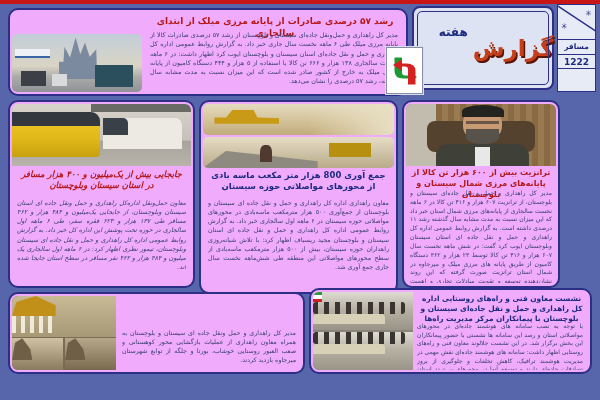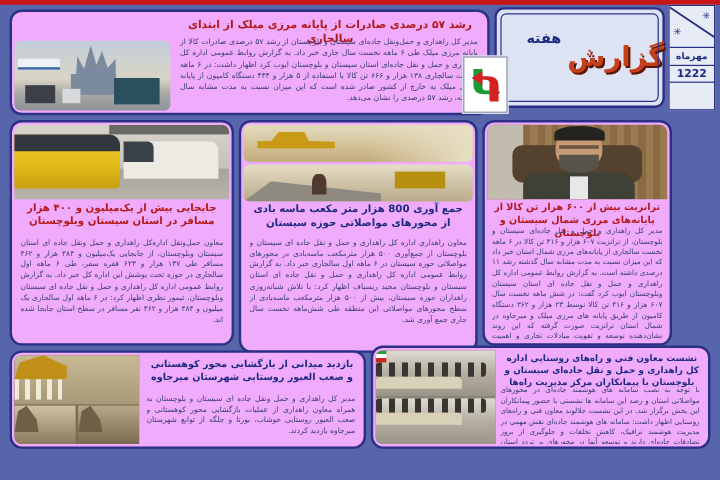--- a/index.html
+++ b/index.html
@@ -4,21 +4,21 @@
 <style>
   html,body{margin:0;padding:0;}
   *{box-sizing:border-box;}
   .page{position:relative;width:600px;height:400px;background:#5766aa;overflow:hidden;
         font-family:"DejaVu Sans",sans-serif;}
   .top-strip{position:absolute;top:0;left:0;right:0;height:4px;background:#c81616;}
 
   
   .card{position:absolute;background:#f0abfc;border:2px solid #2b2f86;border-radius:10px;overflow:hidden;padding-left:48px;}
   #card-top{left:8px;top:8px;width:400px;height:88px;}
-  #card-midleft{left:8px;top:100px;width:187px;height:188px;}
+  #card-midleft{left:8px;top:100px;width:187px;height:188px;font-style:italic;}
   #card-midcenter{left:199px;top:100px;width:199px;height:194px;}
   #card-midright{left:402px;top:100px;width:158px;height:188px;}
   #card-botleft{left:8px;top:292px;width:297px;height:82px;}
   #card-botright{left:309px;top:288px;width:283px;height:86px;}
 
   .a-title{position:absolute;direction:rtl;text-align:center;font-weight:bold;line-height:1.35;}
   .t-red{color:#b51818;}
   .t-navy{color:#1c2a80;}
   .a-body{position:absolute;direction:rtl;text-align:justify;color:#39406e;line-height:1.45;overflow:hidden;}
 
@@ -136,21 +136,21 @@
   </div>
 
   <div class="datebox">
     <div class="db-top">
       <svg width="39" height="34">
         <line x1="0" y1="1" x2="39" y2="27" stroke="#2b2f86" stroke-width="1.5"></line>
       </svg>
       <span class="db-star1">✳</span>
       <span class="db-star2">✳</span>
     </div>
-    <div class="db-row db-month">مهرماه</div>
+    <div class="db-row db-month">مسافر</div>
     <div class="db-row db-year">1222</div>
   </div>
 
   <div class="logo">
     <svg width="30" height="36" viewBox="0 0 40 44">
       <path d="M6 4 L16 4 L16 24 Q16 28 20 28 L24 28 L24 22 L36 30 L24 38 L24 32 L18 32 Q6 32 6 22 Z" fill="#1a9a34"></path>
       <path d="M34 40 L24 40 L24 20 Q24 16 20 16 L16 16 L16 22 L4 14 L16 6 L16 12 L22 12 Q34 12 34 22 Z" fill="#d42222"></path>
     </svg>
   </div>
 
@@ -215,21 +215,20 @@
         <div class="vs-exc"></div>
         <div class="vs-ppl"></div>
       </div>
       <div class="vs-2">
           <div class="vs-rock"></div>
         </div>
       <div class="vs-3">
           <div class="vs-rock"></div>
         </div>
     </div>
-    <div class="a-title t-navy">بازدید میدانی از بازگشایی محور کوهستانی و صعب العبور روستایی شهرستان میرجاوه</div>
     <div class="a-body">مدیر کل راهداری و حمل ونقل جاده ای سیستان و بلوچستان به همراه معاون راهداری از عملیات بازگشایی محور کوهستانی و صعب العبور روستایی خوشاب، بورتا و جلگه از توابع شهرستان میرجاوه بازدید کردند.</div>
   </div>
 
   <div class="card" id="card-botright">
     <div class="ph ph-meet">
       <div class="mt mt1">
         <div class="mt-flag"></div>
         <div class="mt-ppl"></div>
         <div class="mt-tbl"></div>
       </div>

